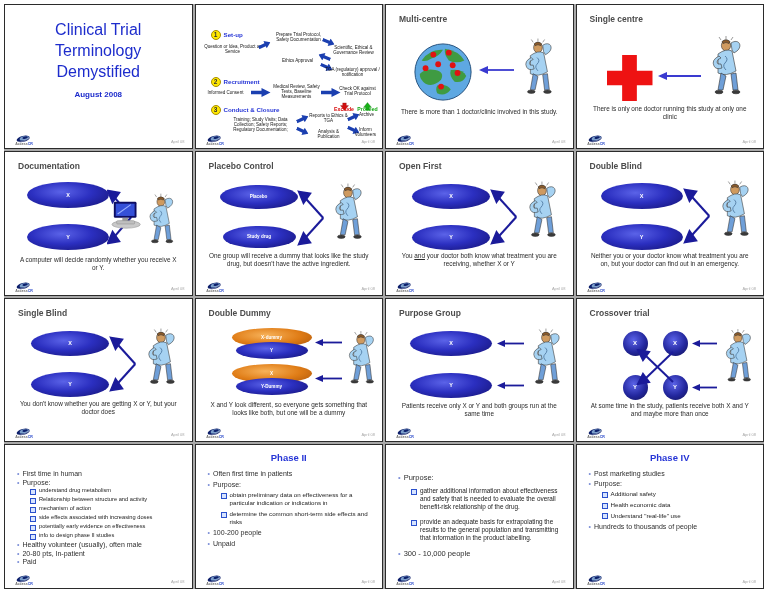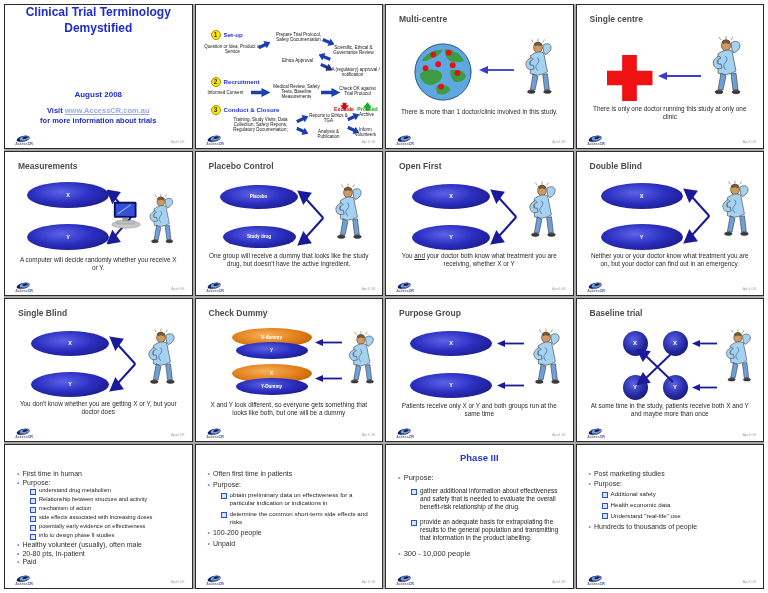--- a/index.html
+++ b/index.html
@@ -34,21 +34,21 @@
   .flow{position:absolute;font-size:4.5px;line-height:1.15;color:#151515;text-align:center;}
   .steplab{position:absolute;font-size:6.2px;font-weight:bold;color:#2635d6;}
   .stepnum{position:absolute;width:10px;height:10px;border-radius:50%;background:#ffe800;border:1px solid #a88e00;
            font-size:6.5px;font-weight:bold;color:#333;text-align:center;line-height:8px;box-sizing:border-box;}
   .pa{position:absolute;width:13px;height:8px;background:#1b3fb0;
       clip-path:polygon(0 30%,55% 30%,55% 0,100% 50%,55% 100%,55% 70%,0 70%);}
   .pa.lg{width:20px;height:9px;}
   .exl{position:absolute;font-size:5.2px;font-weight:bold;color:#d80808;text-align:center;}
   .prc{position:absolute;font-size:5.2px;font-weight:bold;color:#12a812;text-align:center;}
   
-  .ttitle{position:absolute;left:8%;width:84%;top:0;text-align:center;font-size:12px;font-weight:bold;color:#1d2ccc;line-height:1.3;}
+  .ttitle{position:absolute;left:8%;width:84%;top:15px;text-align:center;font-size:16px;font-weight:normal;color:#1d2ccc;line-height:1.3;}
   .tlogo{position:absolute;left:61px;top:46px;width:66px;height:32px;}
   .tdate{position:absolute;left:0;right:0;top:85px;text-align:center;font-size:8px;font-weight:bold;color:#1d2ccc;}
   .tvisit{position:absolute;left:0;right:0;top:101px;text-align:center;font-size:7.5px;font-weight:bold;color:#1d2ccc;line-height:1.35;}
   .tlink{color:#98a8e8;text-decoration:underline;cursor:pointer;}
   .u{text-decoration:underline;}
   
   .bl{position:absolute;left:12px;right:6px;top:25px;}
   .b{display:flex;align-items:flex-start;margin-bottom:2px;}
   .b .bm{flex:none;color:#7d90d8;margin-right:3px;}
   .b .sq{flex:none;width:4px;height:4px;border:1px solid #2a50cc;background:#d7e4ff;margin:1.5px 3px 0 0;}
@@ -60,24 +60,20 @@
   .p4 .b{margin-bottom:3px;} .p4 .b.l2{font-size:6.2px;}
 </style>
 </head>
 <body>
 
 <div class="page">
 
   <div class="slide">
     <div class="ttitle">Clinical Trial Terminology Demystified</div>
     <div class="tdate">August 2008</div>
-    <div class="tvisit">
-      <span>Visit </span><span class="tlink">www.AccessCR.com.au</span>
-      <div>for more information about trials</div>
-    </div>
     <div class="flogo"><svg viewBox="0 0 132 60" width="100%" height="100%">
           <g transform="rotate(-14 62 22)">
             <ellipse cx="62" cy="22" rx="34" ry="15" fill="#0d1f6b"></ellipse>
             <ellipse cx="68" cy="20" rx="24" ry="10" fill="#7b9fcb"></ellipse>
             <ellipse cx="73" cy="18" rx="14" ry="6" fill="#0d1f6b"></ellipse>
             <path d="M30 29 Q60 41 96 23" stroke="#e8e8e8" stroke-width="2" fill="none"></path>
           </g>
           <text x="66" y="53" text-anchor="middle" font-family="Liberation Sans, sans-serif" font-size="18" font-weight="bold"><tspan fill="#6b6b6b">Access</tspan><tspan fill="#2243c8">CR</tspan></text>
         </svg></div>
     <div class="fdate">April 08</div>
@@ -213,21 +209,21 @@
             <ellipse cx="68" cy="20" rx="24" ry="10" fill="#7b9fcb"></ellipse>
             <ellipse cx="73" cy="18" rx="14" ry="6" fill="#0d1f6b"></ellipse>
             <path d="M30 29 Q60 41 96 23" stroke="#e8e8e8" stroke-width="2" fill="none"></path>
           </g>
           <text x="66" y="53" text-anchor="middle" font-family="Liberation Sans, sans-serif" font-size="18" font-weight="bold"><tspan fill="#6b6b6b">Access</tspan><tspan fill="#2243c8">CR</tspan></text>
         </svg></div>
     <div class="fdate">April 08</div>
   </div>
 
   <div class="slide">
-    <div class="gtitle">Measurements</div>
+    <div class="gtitle">Documentation</div>
     <div class="ell" style="left:22px;top:30px;width:82px;height:26px">
         <span>X</span>
       </div>
     <div class="ell" style="left:22px;top:72px;width:82px;height:26px">
         <span>Y</span>
       </div>
     <svg class="abs" style="left:102px;top:34px;width:28px;height:62px" viewBox="0 0 30 66">
       <g stroke="#1b1b9a" stroke-width="2.2" fill="#1b1b9a">
         <line x1="26" y1="33" x2="8" y2="12"></line>
           <polygon points="1,5 13,7 6,17"></polygon>
@@ -443,21 +439,21 @@
             <ellipse cx="68" cy="20" rx="24" ry="10" fill="#7b9fcb"></ellipse>
             <ellipse cx="73" cy="18" rx="14" ry="6" fill="#0d1f6b"></ellipse>
             <path d="M30 29 Q60 41 96 23" stroke="#e8e8e8" stroke-width="2" fill="none"></path>
           </g>
           <text x="66" y="53" text-anchor="middle" font-family="Liberation Sans, sans-serif" font-size="18" font-weight="bold"><tspan fill="#6b6b6b">Access</tspan><tspan fill="#2243c8">CR</tspan></text>
         </svg></div>
     <div class="fdate">April 08</div>
   </div>
 
   <div class="slide">
-    <div class="gtitle">Check Dummy</div>
+    <div class="gtitle">Double Dummy</div>
     <div class="ell or" style="left:36px;top:29px;width:80px;height:19px">
         <span class="fs4">X-dummy</span>
       </div>
     <div class="ell" style="left:40px;top:43px;width:72px;height:17px">
         <span class="fs4">Y</span>
       </div>
     <div class="ell or" style="left:36px;top:65px;width:80px;height:19px">
         <span class="fs4">X</span>
       </div>
     <div class="ell" style="left:40px;top:79px;width:72px;height:17px">
@@ -537,21 +533,21 @@
             <ellipse cx="68" cy="20" rx="24" ry="10" fill="#7b9fcb"></ellipse>
             <ellipse cx="73" cy="18" rx="14" ry="6" fill="#0d1f6b"></ellipse>
             <path d="M30 29 Q60 41 96 23" stroke="#e8e8e8" stroke-width="2" fill="none"></path>
           </g>
           <text x="66" y="53" text-anchor="middle" font-family="Liberation Sans, sans-serif" font-size="18" font-weight="bold"><tspan fill="#6b6b6b">Access</tspan><tspan fill="#2243c8">CR</tspan></text>
         </svg></div>
     <div class="fdate">April 08</div>
   </div>
 
   <div class="slide">
-    <div class="gtitle">Baseline trial</div>
+    <div class="gtitle">Crossover trial</div>
     <div class="circ" style="left:46px;top:32px">
         <span>X</span>
       </div>
     <div class="circ" style="left:86px;top:32px">
         <span>X</span>
       </div>
     <div class="circ" style="left:46px;top:76px">
         <span>Y</span>
       </div>
     <div class="circ" style="left:86px;top:76px">
@@ -654,20 +650,21 @@
             <ellipse cx="68" cy="20" rx="24" ry="10" fill="#7b9fcb"></ellipse>
             <ellipse cx="73" cy="18" rx="14" ry="6" fill="#0d1f6b"></ellipse>
             <path d="M30 29 Q60 41 96 23" stroke="#e8e8e8" stroke-width="2" fill="none"></path>
           </g>
           <text x="66" y="53" text-anchor="middle" font-family="Liberation Sans, sans-serif" font-size="18" font-weight="bold"><tspan fill="#6b6b6b">Access</tspan><tspan fill="#2243c8">CR</tspan></text>
         </svg></div>
     <div class="fdate">April 08</div>
   </div>
 
   <div class="slide p2">
+    <div class="btitle">Phase II</div>
     <div class="bl">
         <div class="b l1">
           <span class="bm">•</span>
           <span>Often first time in patients</span>
         </div>
         <div class="b l1">
           <span class="bm">•</span>
           <span>Purpose:</span>
         </div>
         <div class="b l2">
@@ -693,21 +690,20 @@
             <ellipse cx="68" cy="20" rx="24" ry="10" fill="#7b9fcb"></ellipse>
             <ellipse cx="73" cy="18" rx="14" ry="6" fill="#0d1f6b"></ellipse>
             <path d="M30 29 Q60 41 96 23" stroke="#e8e8e8" stroke-width="2" fill="none"></path>
           </g>
           <text x="66" y="53" text-anchor="middle" font-family="Liberation Sans, sans-serif" font-size="18" font-weight="bold"><tspan fill="#6b6b6b">Access</tspan><tspan fill="#2243c8">CR</tspan></text>
         </svg></div>
     <div class="fdate">April 08</div>
   </div>
 
   <div class="slide p3">
-    <div class="btitle">Phase III</div>
     <div class="bl" style="top:28px">
         <div class="b l1">
           <span class="bm">•</span>
           <span>Purpose:</span>
         </div>
         <div class="b l2">
           <span class="sq"></span>
           <span>gather additional information about effectiveness and safety that is needed to evaluate the overall benefit-risk relationship of the drug.</span>
         </div>
         <div class="b l2">
@@ -725,20 +721,21 @@
             <ellipse cx="68" cy="20" rx="24" ry="10" fill="#7b9fcb"></ellipse>
             <ellipse cx="73" cy="18" rx="14" ry="6" fill="#0d1f6b"></ellipse>
             <path d="M30 29 Q60 41 96 23" stroke="#e8e8e8" stroke-width="2" fill="none"></path>
           </g>
           <text x="66" y="53" text-anchor="middle" font-family="Liberation Sans, sans-serif" font-size="18" font-weight="bold"><tspan fill="#6b6b6b">Access</tspan><tspan fill="#2243c8">CR</tspan></text>
         </svg></div>
     <div class="fdate">April 08</div>
   </div>
 
   <div class="slide p4">
+    <div class="btitle">Phase IV</div>
     <div class="bl">
         <div class="b l1">
           <span class="bm">•</span>
           <span>Post marketing studies</span>
         </div>
         <div class="b l1">
           <span class="bm">•</span>
           <span>Purpose:</span>
         </div>
         <div class="b l2">

